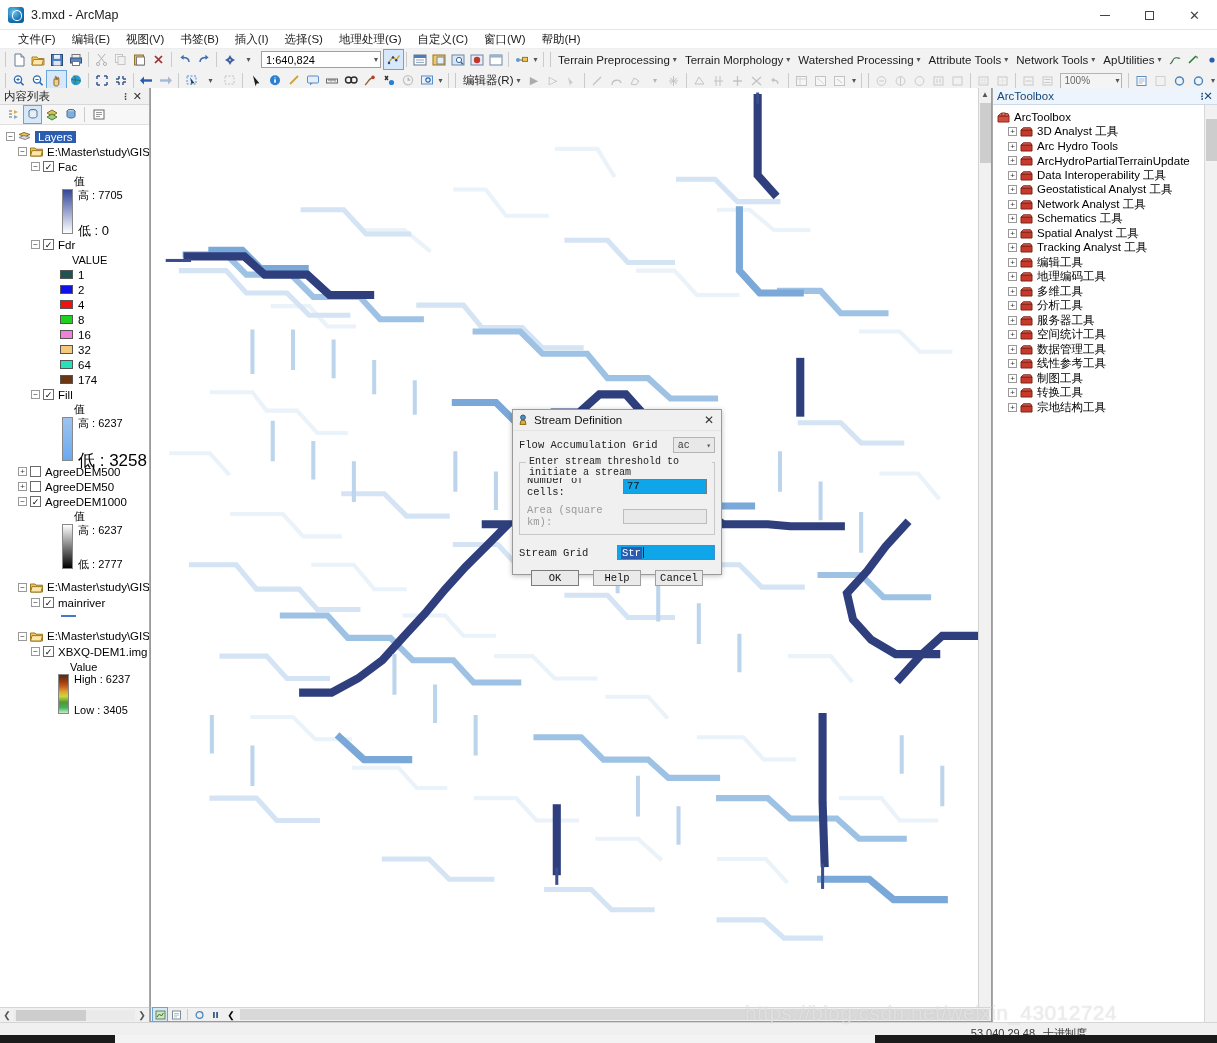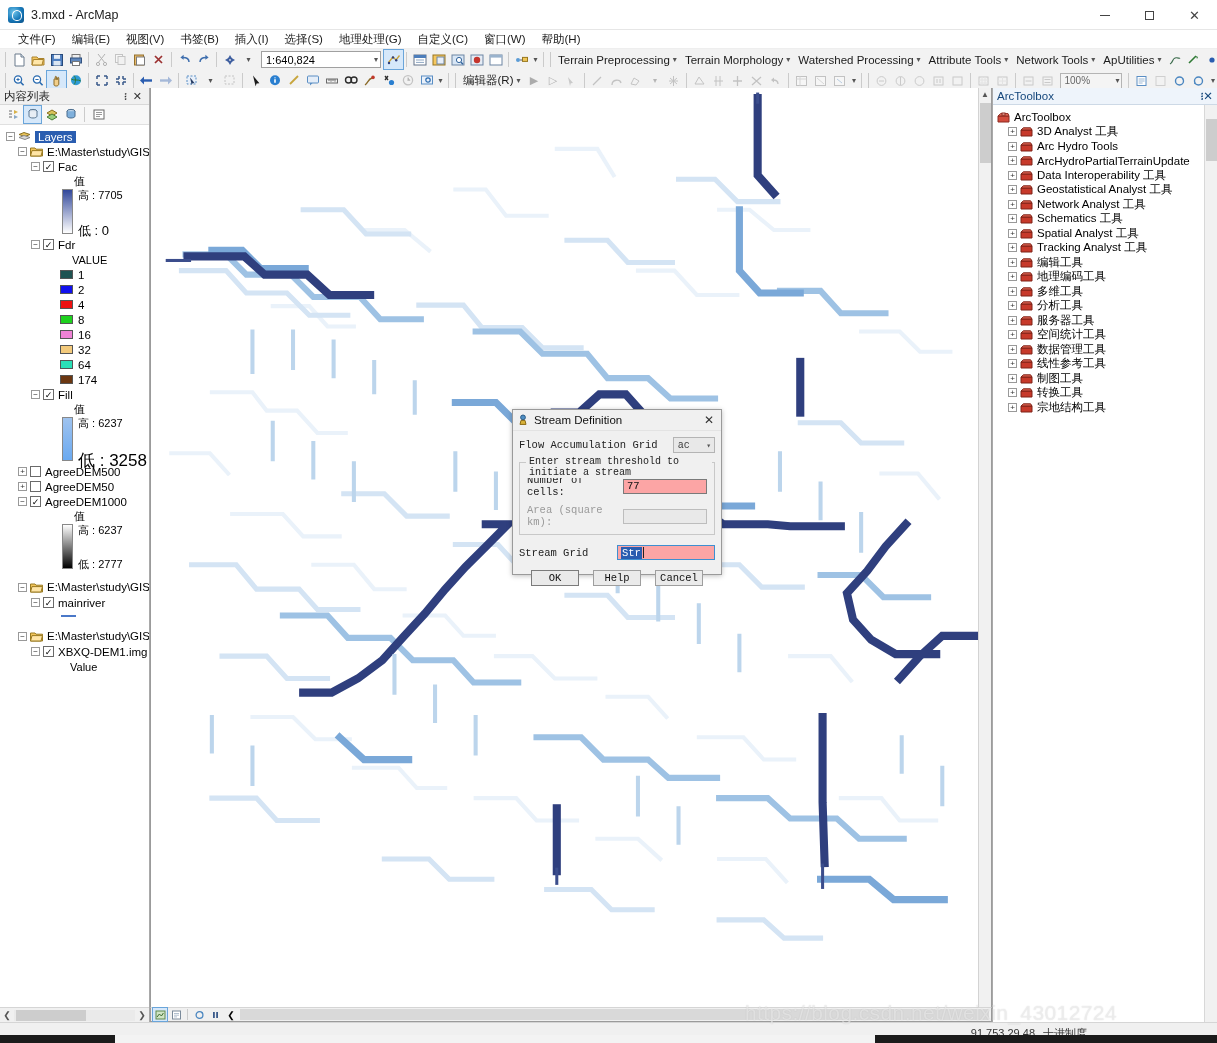--- a/index.html
+++ b/index.html
@@ -193,21 +193,21 @@
   .group{
     border:1px solid #c8c8c8; margin-top:9px; padding:9px 7px 6px 7px; position:relative;
   }
   .group-legend{
     position:absolute; top:-6px; left:6px; background:#f0f0f0; padding:0 3px;
     font-size:10px; color:#222; line-height:1.05; max-width:186px;
   }
   .dlg-row{ display:flex;align-items:center;margin-top:2px; }
   .dlg-row .lbl{ width:96px;font-size:10.5px;color:#222; }
   .dlg-row .lbl.dim{ color:#9a9a9a; }
-  .txtin{ height:15px;flex:1;background:#fca5a5;border:1px solid #7a7a7a;font-size:10.5px;
+  .txtin{ height:15px;flex:1;background:#0ea5e9;border:1px solid #7a7a7a;font-size:10.5px;
           padding:0 3px;display:flex;align-items:center;color:#111; }
   .txtin.dis{ background:#e9e9e9;border-color:#bdbdbd; }
   .txtin.focus{ border:1px solid #3f8fd0; }
   .sel-blue{ background:#2a5db0;color:#fff;padding:0 1px; }
   .caretbar{ display:inline-block;width:1px;height:11px;background:#222;margin-left:1px; }
   .dlg-row2{ display:flex;align-items:center;margin-top:10px; }
   .dlg-row2 .lbl{ width:98px;font-size:10.5px;color:#222; }
   .btnrow{ display:flex;justify-content:center;gap:14px;margin-top:10px; }
   .dbtn{
     width:48px;height:16px;background:#eaeaea;border:1px solid #9e9e9e;
@@ -921,20 +921,25 @@
           </svg>
         <span>E:\Master\study\GIS\结</span>
       </div>
       <div class="trow" style="padding-left:31px">
         <span class="exp">−</span>
         <span class="ck">✓</span>
         <span>XBXQ-DEM1.img</span>
       </div>
       <div class="trow" style="padding-left:70px">
         <span class="legend-cap">Value</span>
+      </div>
+      <div style="position:relative;height:48px;">
+        <div class="ramp" style="position:absolute;left:58px;top:0;width:11px;height:40px;background:linear-gradient(#5a2a10 0%,#8f3b14 16%,#c85a1c 30%,#d8a82e 44%,#cfd63a 56%,#4e9a36 72%,#49b05a 86%,#bff0c8 100%);"></div>
+        <div style="position:absolute;left:74px;top:-1px;font-size:11px;">High : 6237</div>
+        <div style="position:absolute;left:74px;top:30px;font-size:11px;">Low : 3405</div>
       </div>
     </div>
 
     <div class="toc-hscroll">
       <div class="hs-arrow">❮</div>
       <div class="hs-track">
           <div class="hs-thumb"></div>
         </div>
       <div class="hs-arrow">❯</div>
     </div>
@@ -1277,21 +1282,21 @@
         <span>宗地结构工具</span>
         </div>
     </div>
     <div class="atb-vscroll">
       <div class="atb-vthumb"></div>
     </div>
   </div>
 </div>
 
 <div class="statusbar">
-  <span style="margin-right:8px">91.753  29.48</span>
+  <span style="margin-right:8px">53.040  29.48</span>
   <span>十进制度</span>
 </div>
 <div class="watermark">https://blog.csdn.net/weixin_43012724</div>
 <div class="taskbar"></div>
 <div class="taskbar-light"></div>
 
 <div class="dialog">
   <div class="dlg-title">
     <svg class="dlg-ic" width="12" height="12" viewBox="0 0 12 12">
       <circle cx="6" cy="3.4" r="2.4" fill="#4f8ec4" stroke="#2b5b86"></circle>

